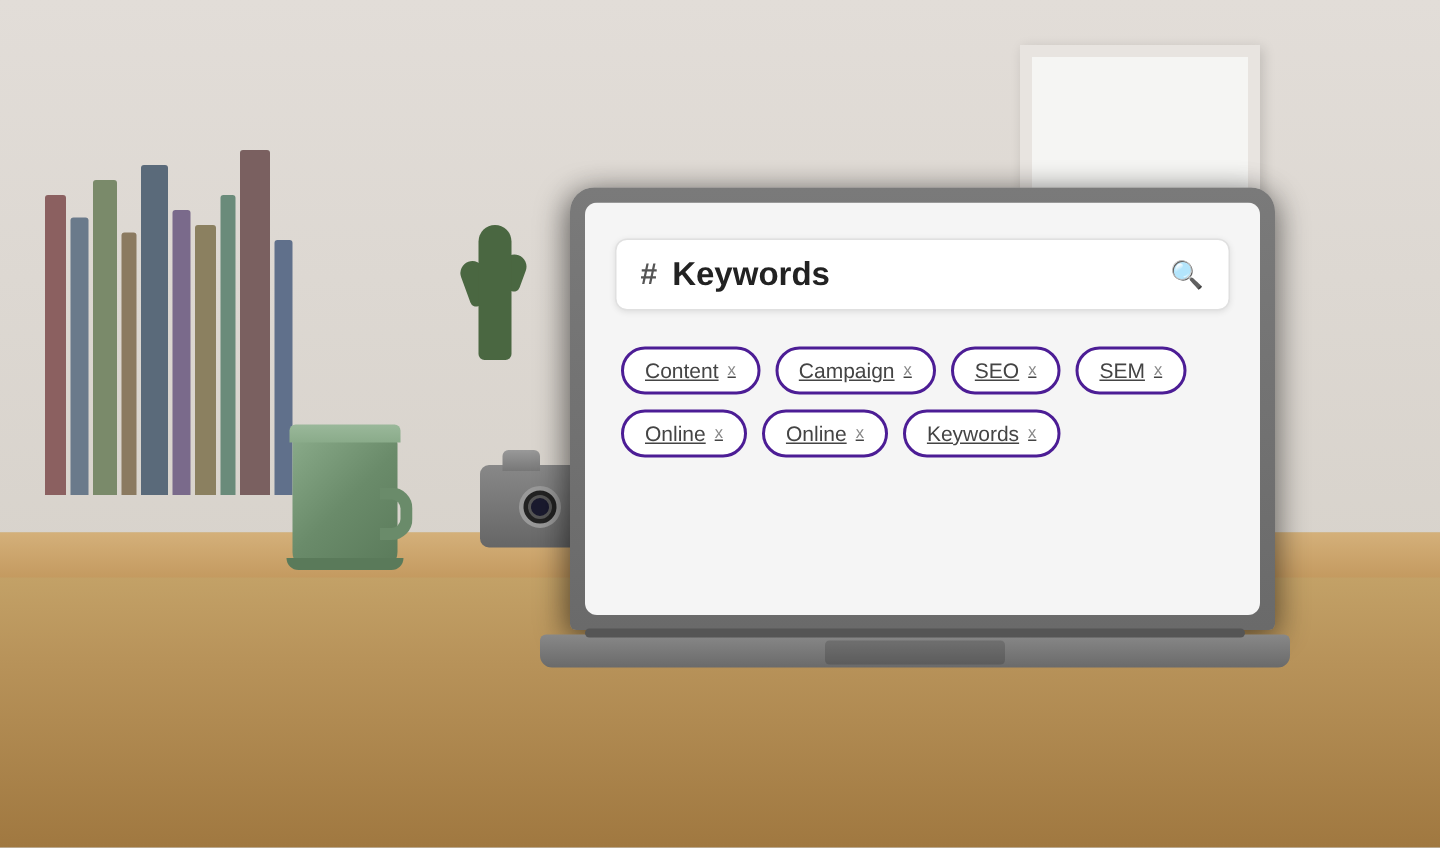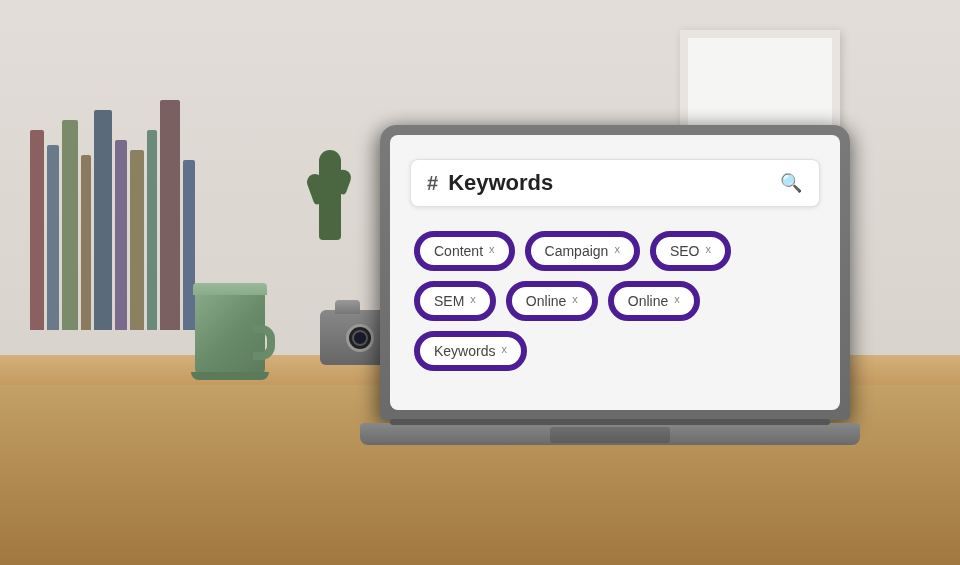--- a/index.html
+++ b/index.html
@@ -282,28 +282,29 @@
 
     .tags-area {
       display: flex;
       flex-wrap: wrap;
       gap: 10px;
       padding: 0 4px;
     }
 
     .tag {
       display: inline-flex;
-      align-items: flex-start;
+      align-items: center;
       gap: 6px;
       background: white;
-      border: 6px solid #4c1d95;
+      border: 2px solid #4c1d95;
       border-radius: 20px;
       padding: 6px 14px;
       font-size: 14px;
       color: #444;
+      text-decoration: underline;
     }
 
     .tag-close {
       font-size: 11px;
       color: #888;
     }
 
     
     .laptop-base {
       position: absolute;

